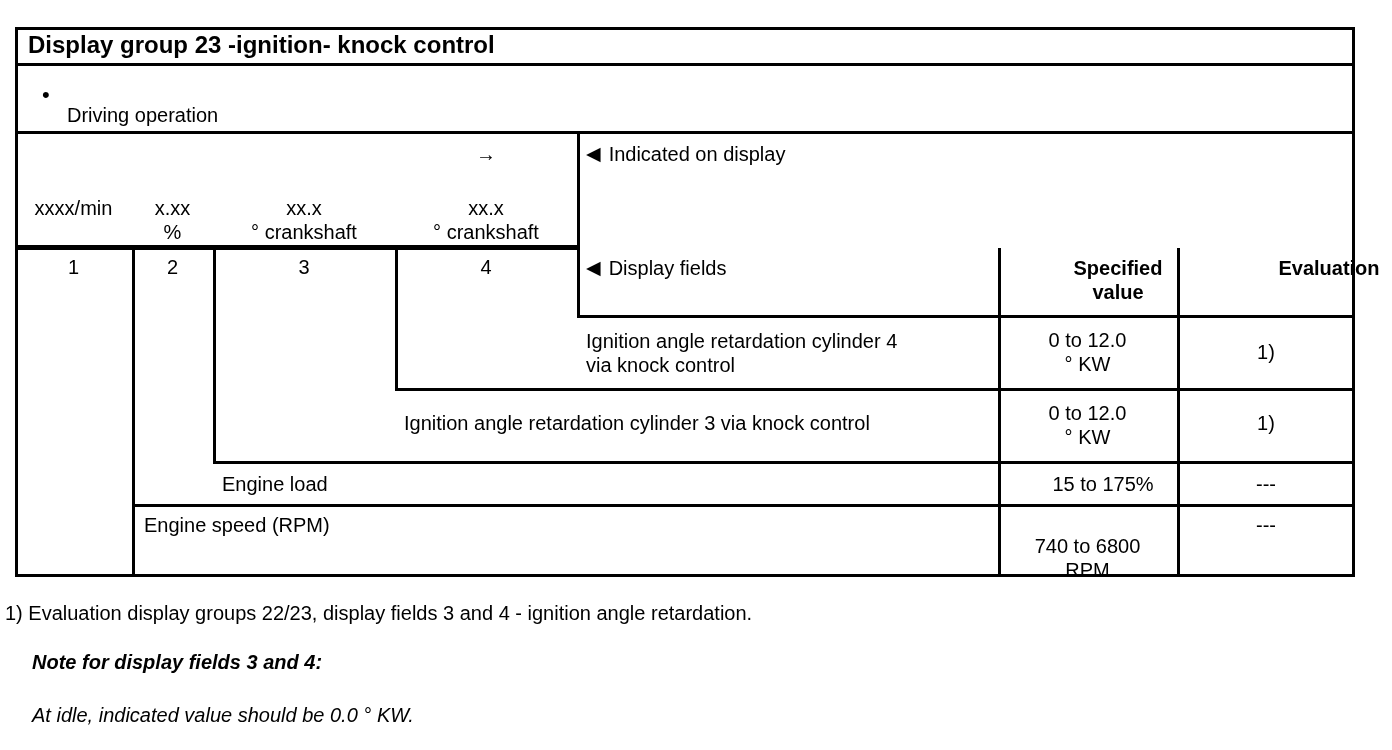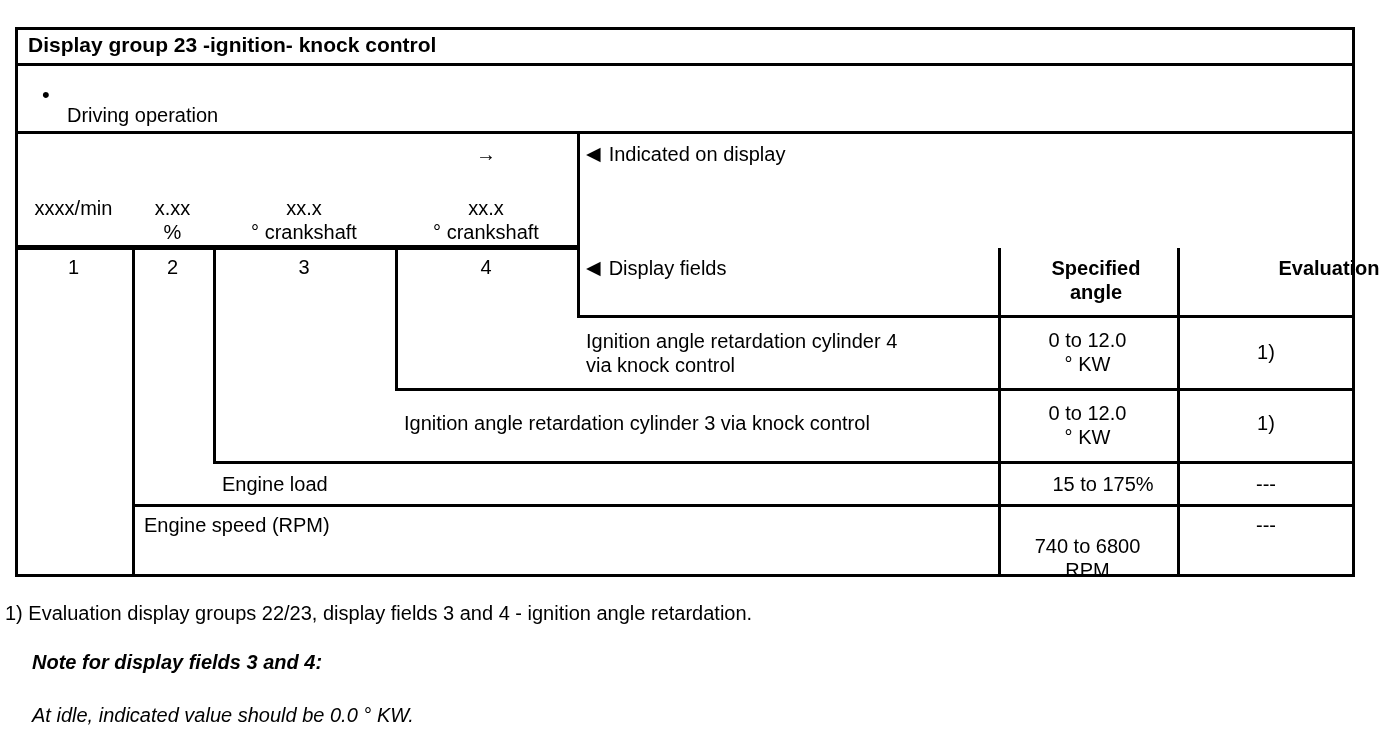--- a/index.html
+++ b/index.html
@@ -10,21 +10,21 @@
   .hl{position:absolute;background:#000;height:3px;}
   .vl{position:absolute;background:#000;width:3px;}
   .t{position:absolute;white-space:nowrap;font-size:20px;line-height:22px;color:#000;}
   .c{text-align:center;white-space:nowrap;}
   .b{font-weight:bold;}
   .i{font-style:italic;}
   .two{line-height:24px;}
   .two span{display:block;}
   .mk{display:flex;align-items:flex-start;}
   .mk .tri{margin-right:8px;font-size:19px;line-height:22px;}
-  .title{font-size:21px;}
+  .title{font-size:24px;}
 </style>
 </head>
 <body>
 
 <div id="page">
 
   <div class="hl" style="left:15px;top:27px;width:1340px;"></div>
   <div class="hl" style="left:15px;top:63px;width:1340px;"></div>
   <div class="hl" style="left:15px;top:131px;width:1340px;"></div>
   <div class="hl" style="left:15px;top:245px;width:565px;height:5px;"></div>
@@ -66,23 +66,23 @@
   <div class="t c" style="left:15px;top:256px;width:117px;">1</div>
   <div class="t c" style="left:132px;top:256px;width:81px;">2</div>
   <div class="t c" style="left:213px;top:256px;width:182px;">3</div>
   <div class="t c" style="left:395px;top:256px;width:182px;">4</div>
 
   <div class="t mk" style="left:586px;top:257px;">
     <span class="tri">◀</span>
     <span>Display fields</span>
   </div>
 
-  <div class="t c b two" style="left:998px;top:256px;width:196px;">
+  <div class="t c b two" style="left:1020px;top:256px;width:196px;">
     <span>Specified</span>
-    <span>angle</span>
+    <span>value</span>
   </div>
   <div class="t c b" style="left:1246px;top:257px;width:166px;">Evaluation</div>
 
   <div class="t two" style="left:586px;top:329px;">
     <span>Ignition angle retardation cylinder 4</span>
     <span>via knock control</span>
   </div>
   <div class="t c two" style="left:998px;top:328px;width:179px;">
     <span>0 to 12.0</span>
     <span>° KW</span>

